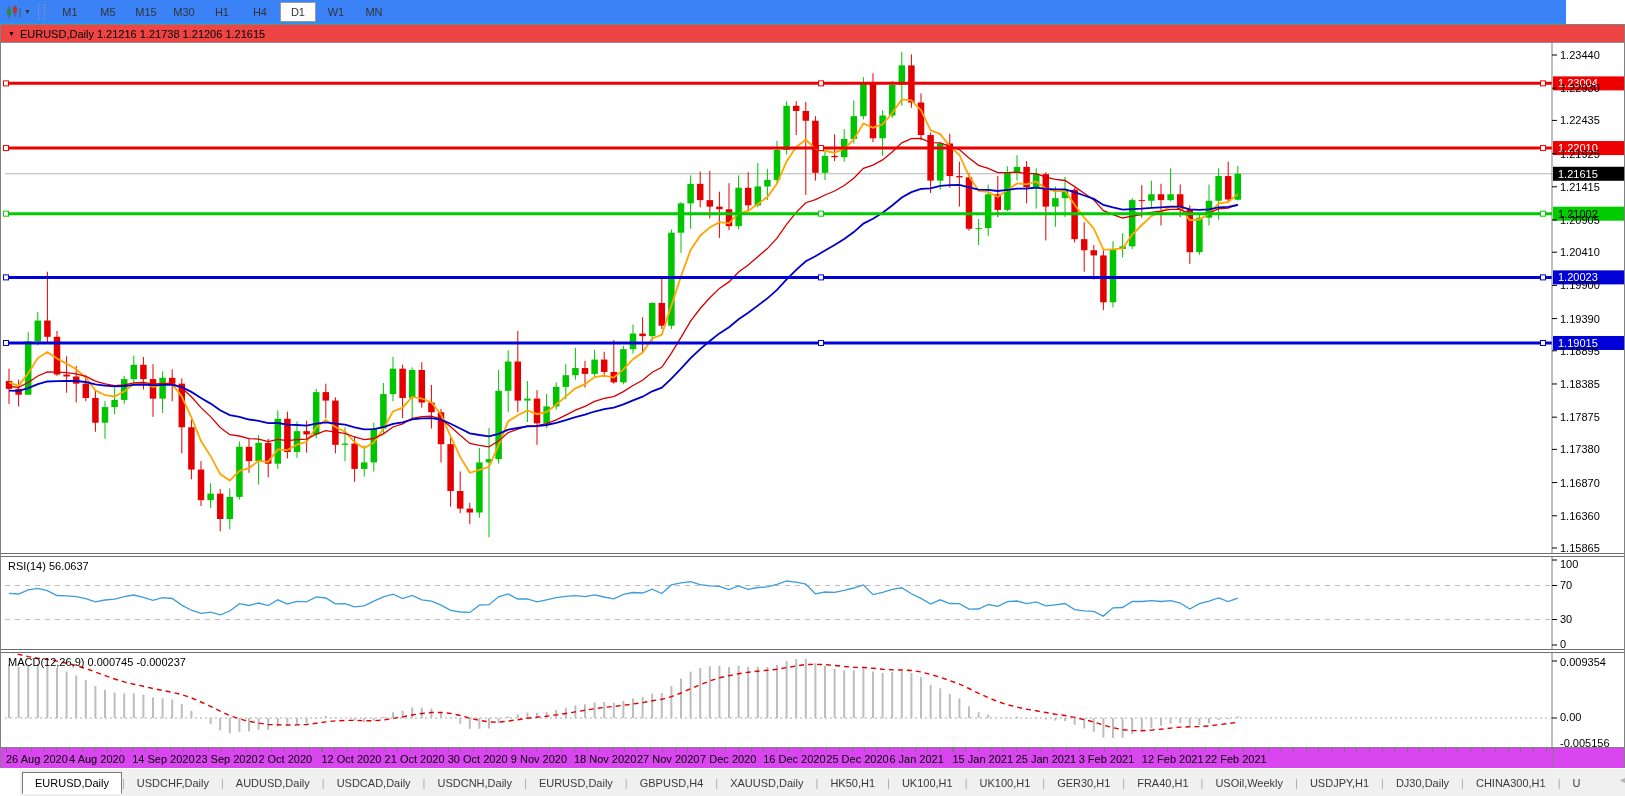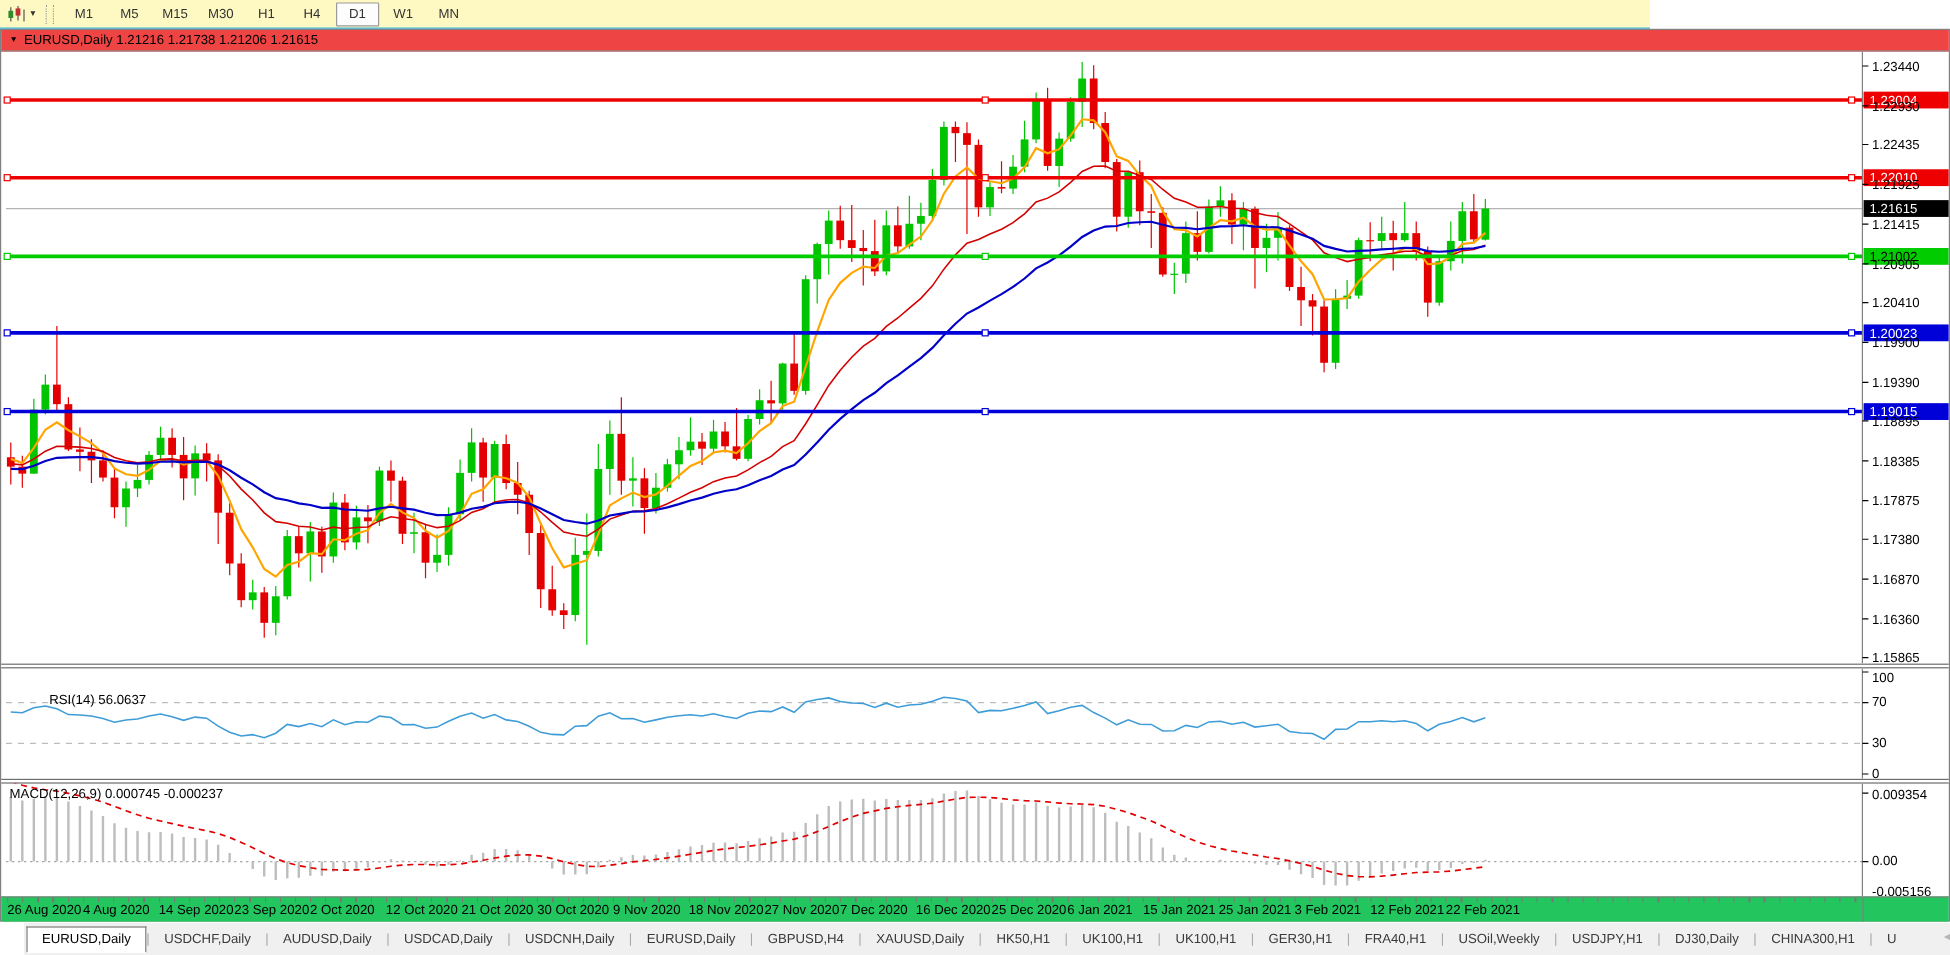--- a/index.html
+++ b/index.html
@@ -1,37 +1,37 @@
 <!DOCTYPE html>
 <html><head>
 <meta charset="utf-8">
 <style>
   html,body{margin:0;padding:0;background:#fff;font-family:"Liberation Sans",sans-serif;}
   #stage{position:relative;width:1625px;height:796px;overflow:hidden;background:#fff;}
   
-  #toolbar{position:absolute;left:0;top:0;width:1375px;height:23px;background:#fef9c3;border-bottom:1px solid #0ea5e9;display:flex;align-items:center;}
+  #toolbar{position:absolute;left:0;top:0;width:1566px;height:23px;background:#3b82f6;border-bottom:5px solid #0ea5e9;display:flex;align-items:center;}
   .tb-icon{width:20px;height:16px;margin-left:4px;display:flex;align-items:center;justify-content:center;}
   .tb-caret{font-size:7px;color:#333;margin:0 3px 0 0;}
   .tb-grip{width:5px;height:16px;margin:0 6px 0 4px;border-left:1px dotted #999;border-right:1px dotted #999;}
   .tf-btn{min-width:26px;height:18px;line-height:18px;text-align:center;font-size:11px;color:#333;padding:0 4px;margin:0 1px;border:1px solid transparent;cursor:default;}
   .tf-btn.active{background:#fdfdfd;border:1px solid #9a9a9a;border-radius:1px;}
   
   #chart-window{position:absolute;left:0;top:24px;width:1623px;height:742px;border:1px solid #808080;background:#fff;}
   #chart-title{position:absolute;left:0;top:0;width:100%;height:17px;border-bottom:1px solid #8f8f8f;background:#ef4444;display:flex;align-items:center;font-size:11px;color:#000;}
   #chart-title .collapse{font-size:7px;margin:0 5px 0 7px;color:#000;}
   .panel-svg{position:absolute;left:0;}
   #main-svg{top:18px;}
   #rsi-svg{top:532px;}
   #macd-svg{top:628px;}
   .panel-sep{position:absolute;left:0;width:100%;height:2px;background:#fff;border-top:1px solid #6e6e6e;border-bottom:1px solid #6e6e6e;}
   #sep1{top:528px;} #sep2{top:624px;}
   .panel-label{position:absolute;left:7px;font-size:11px;color:#000;z-index:5;}
-  #rsi-label{top:553px;margin-left:33px;} #macd-label{top:631px;}
+  #rsi-label{top:535px;} #macd-label{top:631px;}
   
-  #date-row{position:absolute;left:0;top:722px;width:100%;height:20px;border-top:1px solid #808080;background:#22c55e;}
+  #date-row{position:absolute;left:0;top:722px;width:100%;height:20px;border-top:1px solid #808080;background:#d946ef;}
   #date-ticks{position:absolute;left:0;top:0;width:1551px;height:4px;
     background-image:repeating-linear-gradient(90deg,#777 0,#777 1px,transparent 1px,transparent 12.62px);background-position:5px 0;}
   .date-label{position:absolute;top:5px;font-size:11px;color:#000;white-space:nowrap;}
   #date-axis-vline{position:absolute;left:1551px;top:0;width:1px;height:20px;background:#808080;}
   
   #tabbar{position:absolute;left:0;top:769px;width:1625px;height:27px;background:#f0f0f0;display:flex;align-items:center;overflow:hidden;margin-left:20px;}
   .tab{font-size:11px;color:#3a3a3a;padding:4px 12px;white-space:nowrap;cursor:default;}
   .tab.active{background:#fff;color:#000;border:1px solid #7a7a7a;border-bottom:1px solid #fff;padding:4px 12px;margin-left:2px;}
   .tab-sep{color:#aaa;font-size:11px;}
   #tab-scroll{position:absolute;right:3px;top:6px;display:flex;gap:6px;background:#f0f0f0;padding-left:4px;}

